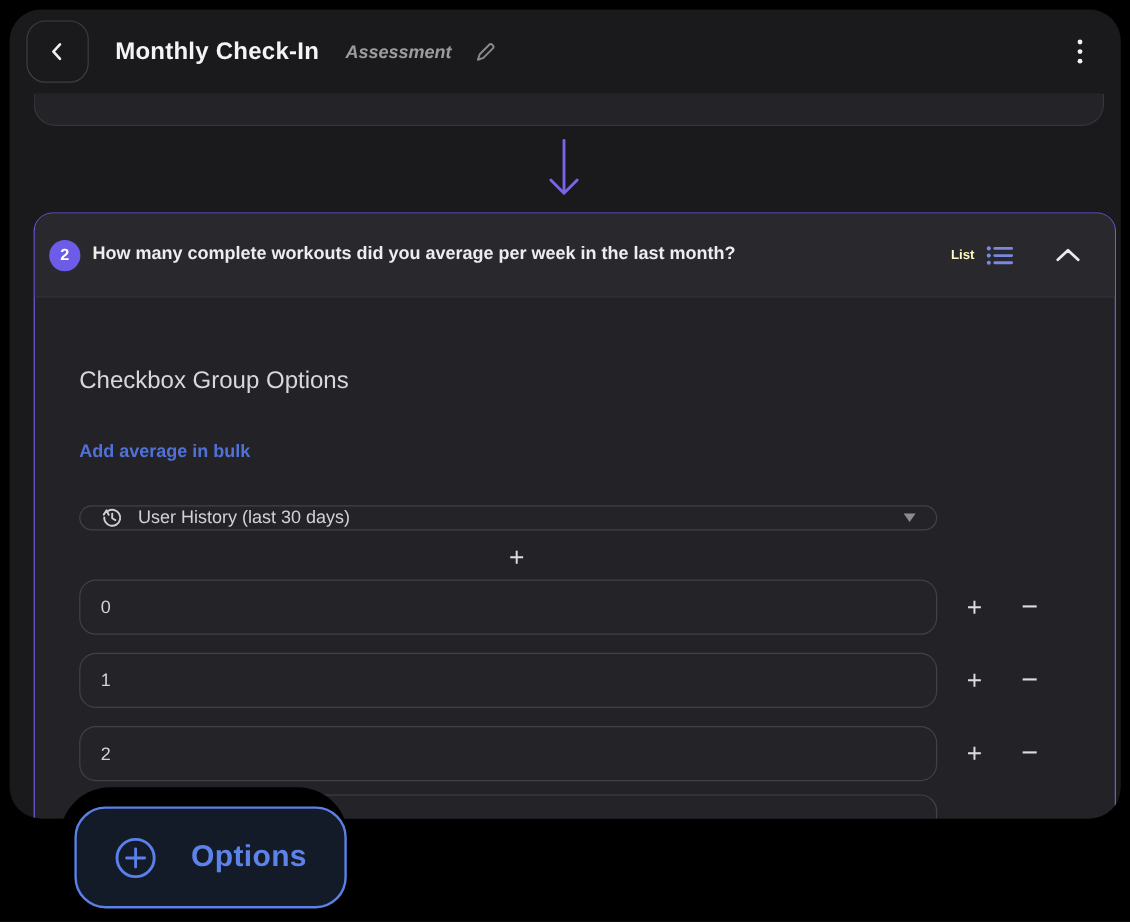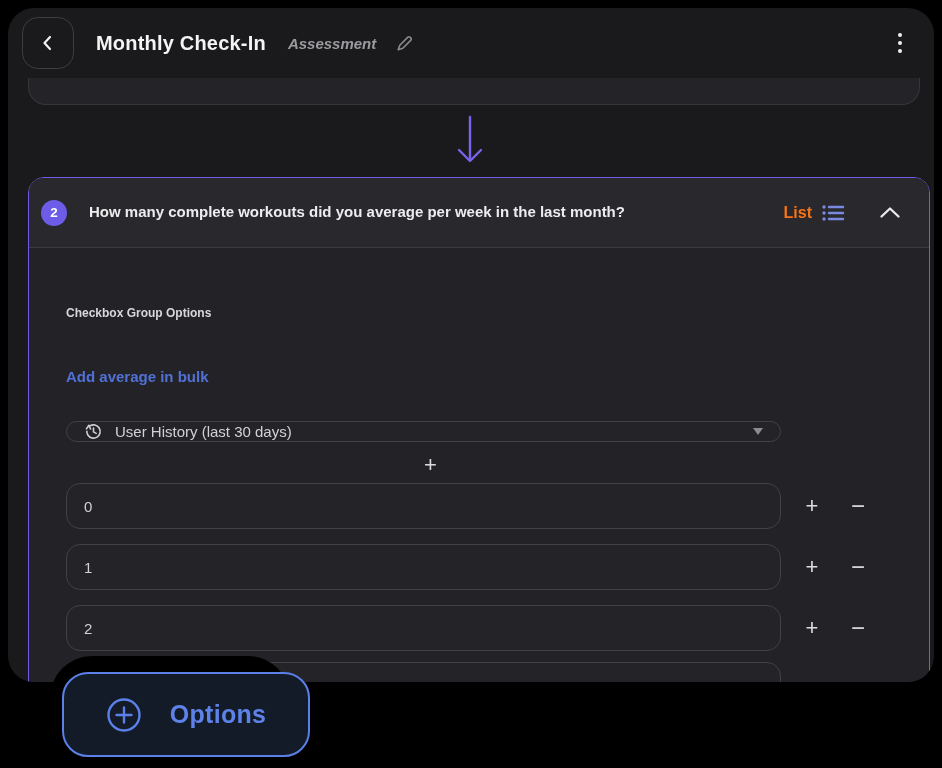--- a/index.html
+++ b/index.html
@@ -22,39 +22,39 @@
   .kebab{margin-left:auto;display:flex;flex-direction:column;gap:4px;padding:6px;background:none;border:none;cursor:pointer;}
   .kebab i{width:4px;height:4px;border-radius:50%;background:#f0f0f2;display:block;}
   
   .top-sliver{position:absolute;left:20px;top:70px;width:892px;height:27px;background:#242428;border:1px solid #36363a;border-top:none;border-radius:0 0 18px 18px;box-sizing:border-box;}
   
   .flow-arrow{position:absolute;left:447px;top:106px;color:#7a63ea;}
   
   .qcard{position:absolute;left:20px;top:169px;width:902px;height:600px;box-sizing:border-box;border:1.5px solid #6d5ce8;border-radius:16px;background:#232327;}
   .qcard-header{height:70px;display:flex;align-items:center;padding:0 24px 0 12px;background:#29292d;border-bottom:1px solid #3c3c40;border-radius:14px 14px 0 0;box-sizing:border-box;}
   .q-badge{width:26px;height:26px;border-radius:50%;background:#6d5ce8;color:#fff;font-size:13.5px;font-weight:700;display:flex;align-items:center;justify-content:center;flex:none;}
-  .q-text{margin-left:22px;font-size:15px;font-weight:600;color:#ededef;flex:1;line-height:1.25;}
-  .q-type{display:flex;align-items:center;gap:9px;color:#f97316;font-size:16px;font-weight:700;margin-right:30px;cursor:pointer;}
+  .q-text{margin-left:10px;font-size:15px;font-weight:600;color:#ededef;flex:1;line-height:1.25;}
+  .q-type{display:flex;align-items:center;gap:9px;color:#fef9c3;font-size:11px;font-weight:700;margin-right:30px;cursor:pointer;}
   .collapse-btn{background:none;border:none;padding:4px;cursor:pointer;color:#eaeaec;display:flex;}
-  .group-label{position:absolute;left:37px;top:128px;font-size:12px;font-weight:700;color:#d8d8da;}
+  .group-label{position:absolute;left:37px;top:128px;font-size:20px;font-weight:400;color:#d8d8da;}
   .bulk-link{position:absolute;left:37px;top:190px;font-size:15px;font-weight:600;color:#5271d7;text-decoration:none;cursor:pointer;}
   
   .opt-row{position:absolute;left:37px;height:46px;display:flex;align-items:center;}
   .opt-input{width:715px;height:46px;box-sizing:border-box;border:1px solid #414147;border-radius:14px;background:#242428;display:flex;align-items:center;padding:0 17px;font-size:15px;color:#d2d2d4;cursor:text;}
   .opt-input.dropdown{cursor:pointer;}
   .dd-text{margin-left:12px;}
   .dd-caret{margin-left:auto;width:0;height:0;border-left:5.5px solid transparent;border-right:5.5px solid transparent;border-top:7px solid #8b8b90;}
   .stepper{width:34px;text-align:center;font-size:22px;line-height:46px;color:#dcdcde;background:none;border:none;cursor:pointer;padding:0;font-family:inherit;}
   .stepper.plus{margin-left:14px;}
   .stepper.minus{margin-left:12px;font-size:24px;}
   .partial-row{position:absolute;left:37px;top:484px;width:715px;height:40px;box-sizing:border-box;border:1px solid #414147;border-radius:14px;background:#242428;}
   .hist-icon{color:#cfcfd2;flex:none;display:flex;}
   
   .spotlight{position:absolute;left:50px;top:656px;width:240px;height:112px;background:#000;border-radius:42px 42px 36px 36px;}
-  .options-btn{position:absolute;left:62px;top:672px;width:248px;height:85px;box-sizing:border-box;border:2px solid #5b80e8;border-radius:26px;background:#131a28;display:flex;align-items:center;justify-content:center;gap:28px;cursor:pointer;}
+  .options-btn{position:absolute;left:62px;top:672px;width:227px;height:85px;box-sizing:border-box;border:2px solid #5b80e8;border-radius:26px;background:#131a28;display:flex;align-items:center;justify-content:center;gap:28px;cursor:pointer;}
   .options-label{font-size:25px;font-weight:600;color:#5d82e8;letter-spacing:.3px;}
   .plus-circle{color:#5b80e8;display:flex;}
 </style>
 </head>
 <body>
 
 <div class="window">
 
   <div class="app-header">
     <button class="back-btn">

